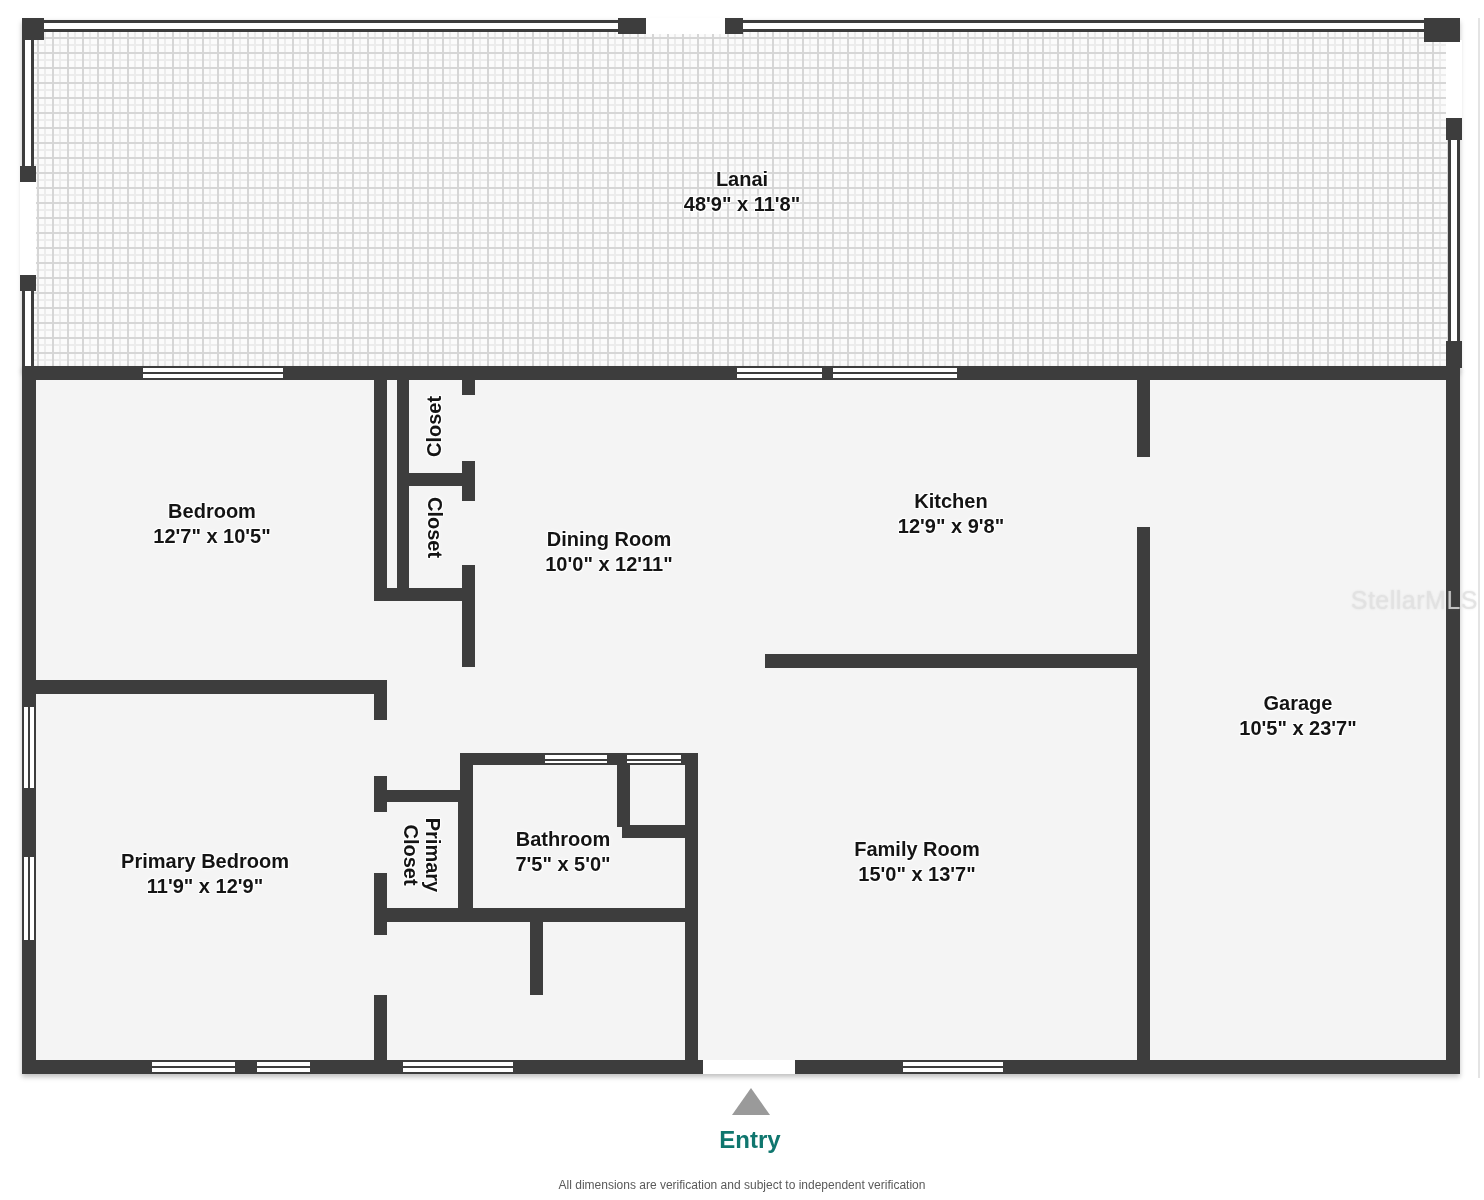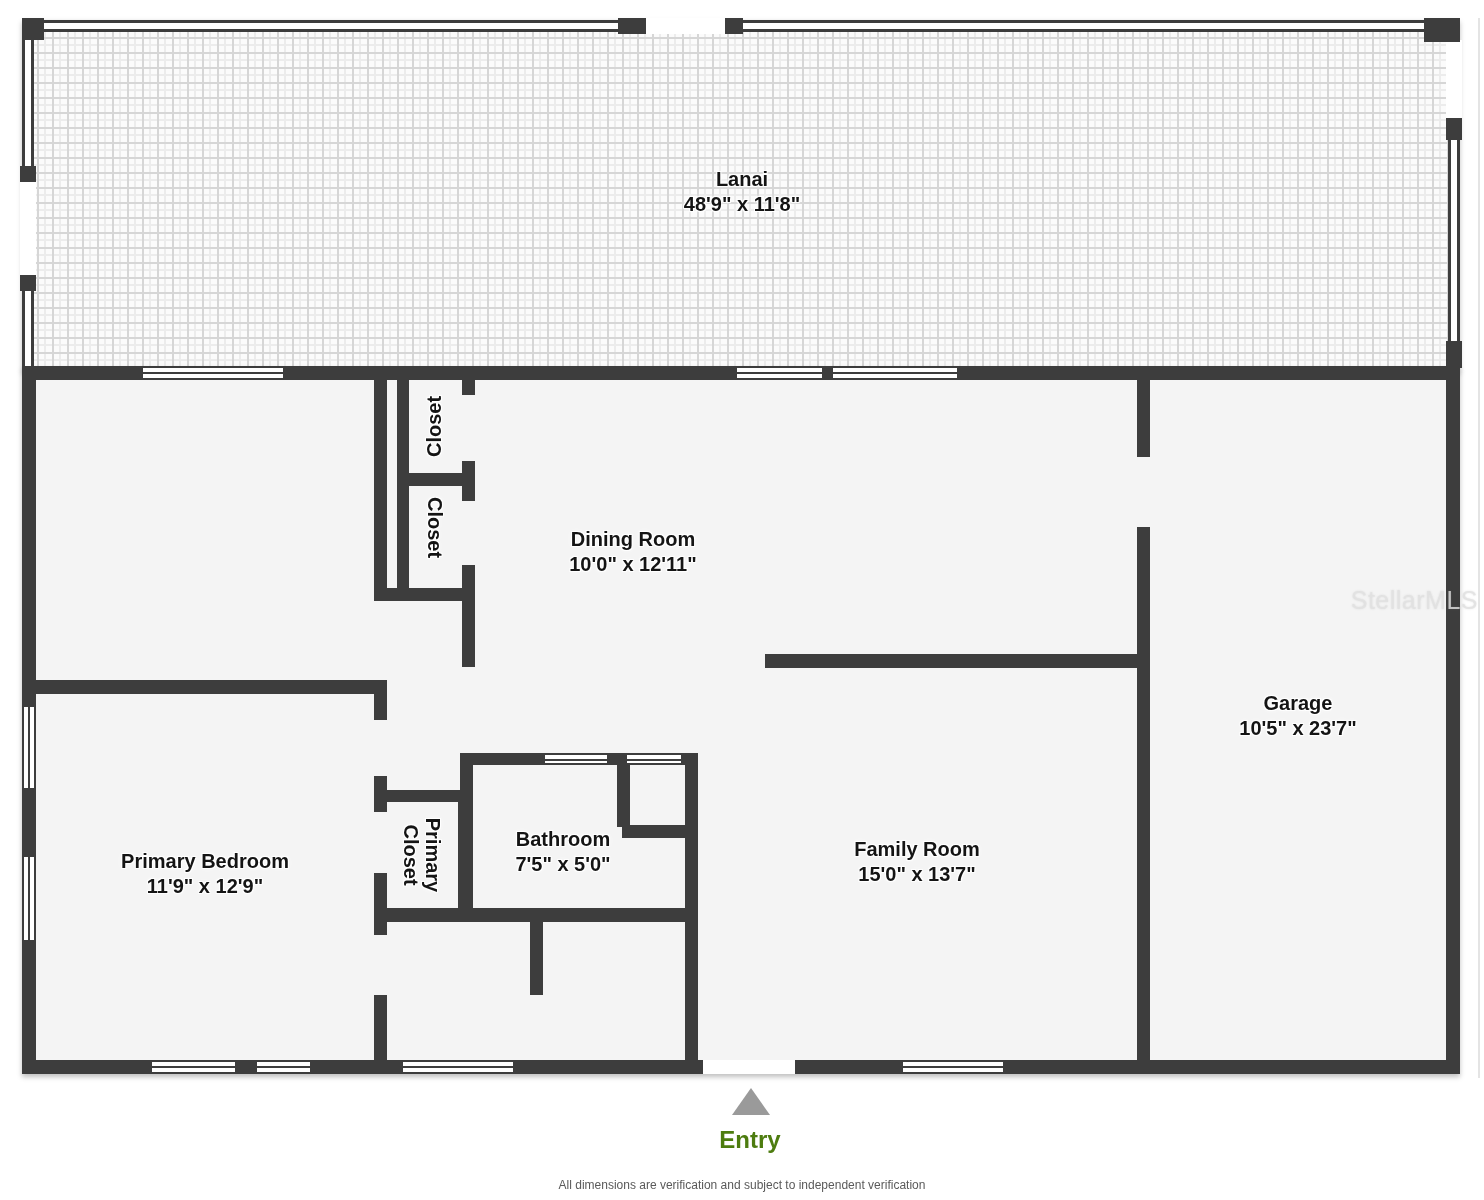--- a/index.html
+++ b/index.html
@@ -32,21 +32,21 @@
                 -1px 1px 0 rgba(255,255,255,.9),1px 1px 0 rgba(255,255,255,.9),0 0 6px rgba(255,255,255,.9);}
   .room-name{font-size:20px;font-weight:bold;line-height:1.15;}
   .room-dims{font-size:20px;font-weight:bold;line-height:1.3;}
   .closet-label{display:flex;align-items:center;justify-content:center;}
   .closet-label .room-name{font-size:20px;white-space:nowrap;}
   .rot-cw{transform:rotate(90deg);}
   .rot-ccw{transform:rotate(-90deg);}
   .two-line{white-space:normal !important;width:120px;line-height:1.1;}
   .entry-tri{width:0;height:0;border-left:19px solid transparent;border-right:19px solid transparent;
     border-bottom:27px solid #9a9a9a;}
-  .entry-text{font-size:24px;font-weight:bold;color:#4d7c0f;text-align:center;}
+  .entry-text{font-size:24px;font-weight:bold;color:#0f766e;text-align:center;}
   .disclaimer{width:1484px;text-align:center;font-size:12px;color:#5a5a5a;}
   .watermark{font-size:25px;color:rgba(225,225,225,.8);letter-spacing:.5px;z-index:50;
     text-shadow:0 0 2px rgba(150,150,150,.25);}
   .edge-line{background:#e4e4e4;}
 </style>
 </head>
 <body>
 
 <div class="plan">
 
@@ -130,26 +130,34 @@
   <div class="abs gap" style="left:703px;top:1060px;width:92px;height:14px;"></div>
   <div class="abs gap-room" style="left:1137px;top:457px;width:13px;height:70px;"></div>
 
   <div class="abs edge-line" style="left:1478px;top:18px;width:2px;height:1060px;"></div>
 
   <div class="abs room-label" style="left:592px;top:168px;width:300px;">
     <div class="room-name">Lanai</div>
     <div class="room-dims">48'9" x 11'8"</div>
   </div>
 
+  <div class="abs room-label" style="left:62px;top:500px;width:300px;">
+    <div class="room-name">Bedroom</div>
+    <div class="room-dims">12'7" x 10'5"</div>
+  </div>
 
-  <div class="abs room-label" style="left:483px;top:528px;width:300px;">
+  <div class="abs room-label" style="left:459px;top:528px;width:300px;">
     <div class="room-name">Dining Room</div>
     <div class="room-dims">10'0" x 12'11"</div>
   </div>
 
+  <div class="abs room-label" style="left:801px;top:490px;width:300px;">
+    <div class="room-name">Kitchen</div>
+    <div class="room-dims">12'9" x 9'8"</div>
+  </div>
 
   <div class="abs room-label" style="left:1148px;top:692px;width:300px;">
     <div class="room-name">Garage</div>
     <div class="room-dims">10'5" x 23'7"</div>
   </div>
 
   <div class="abs room-label" style="left:30px;top:850px;width:350px;">
     <div class="room-name">Primary Bedroom</div>
     <div class="room-dims">11'9" x 12'9"</div>
   </div>

